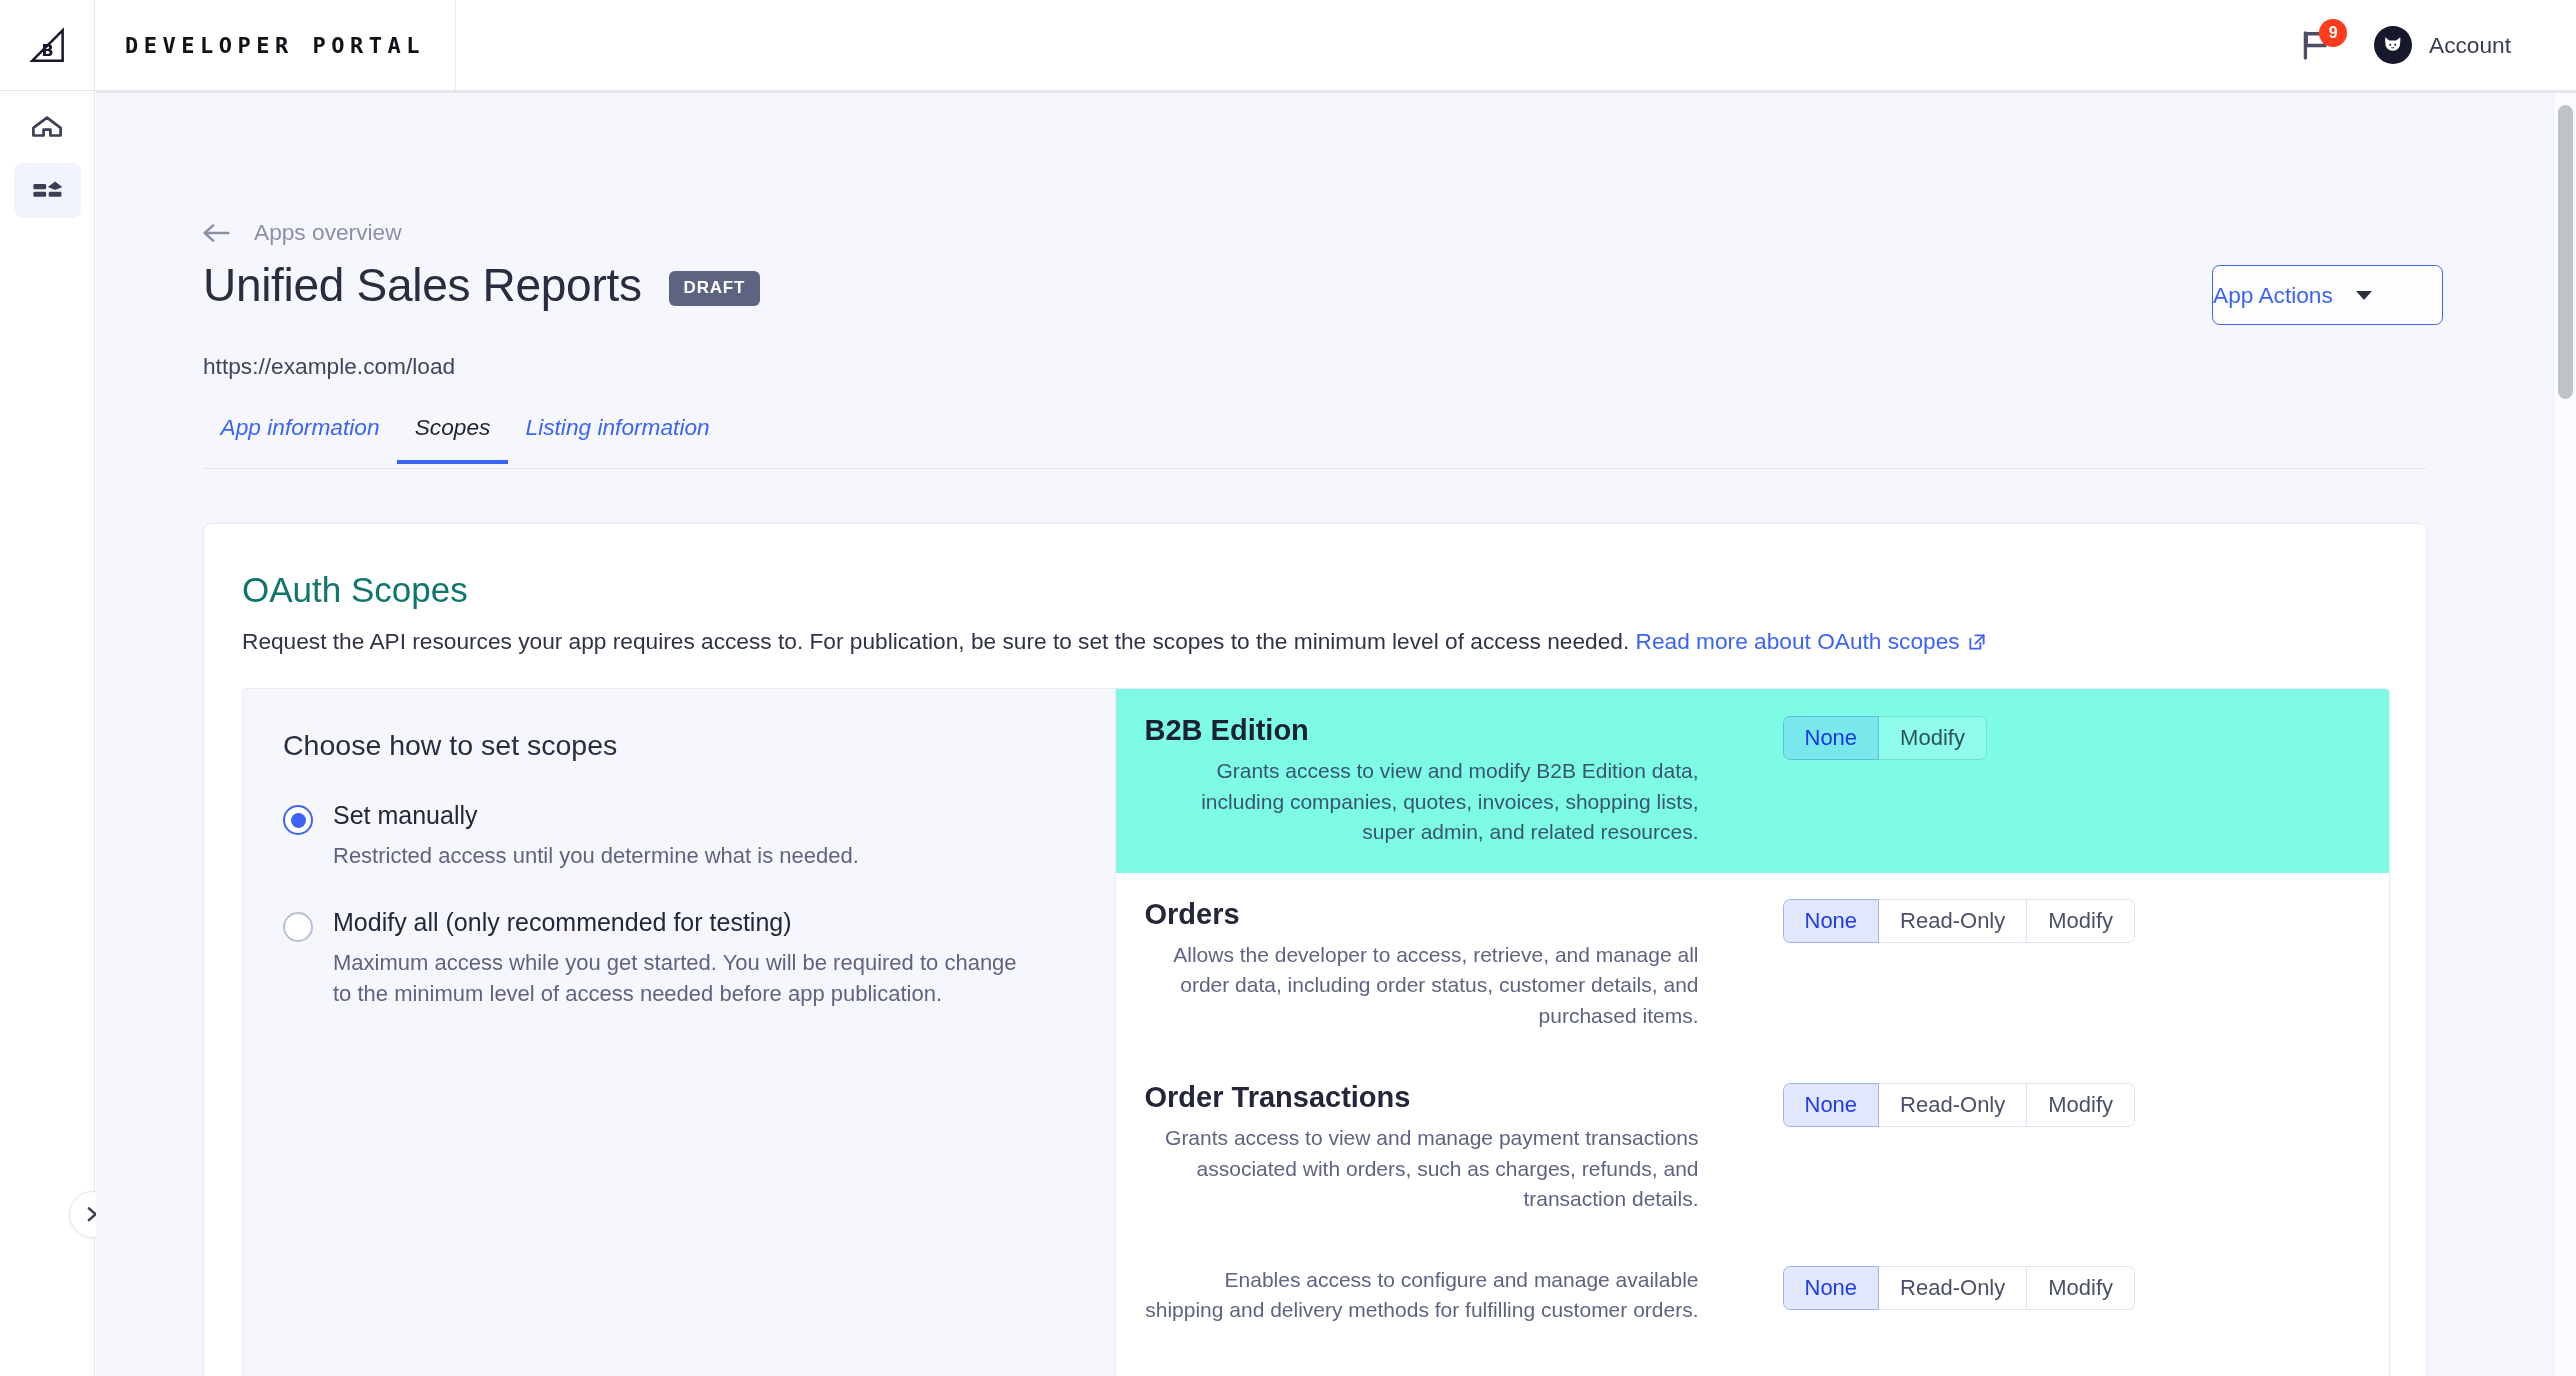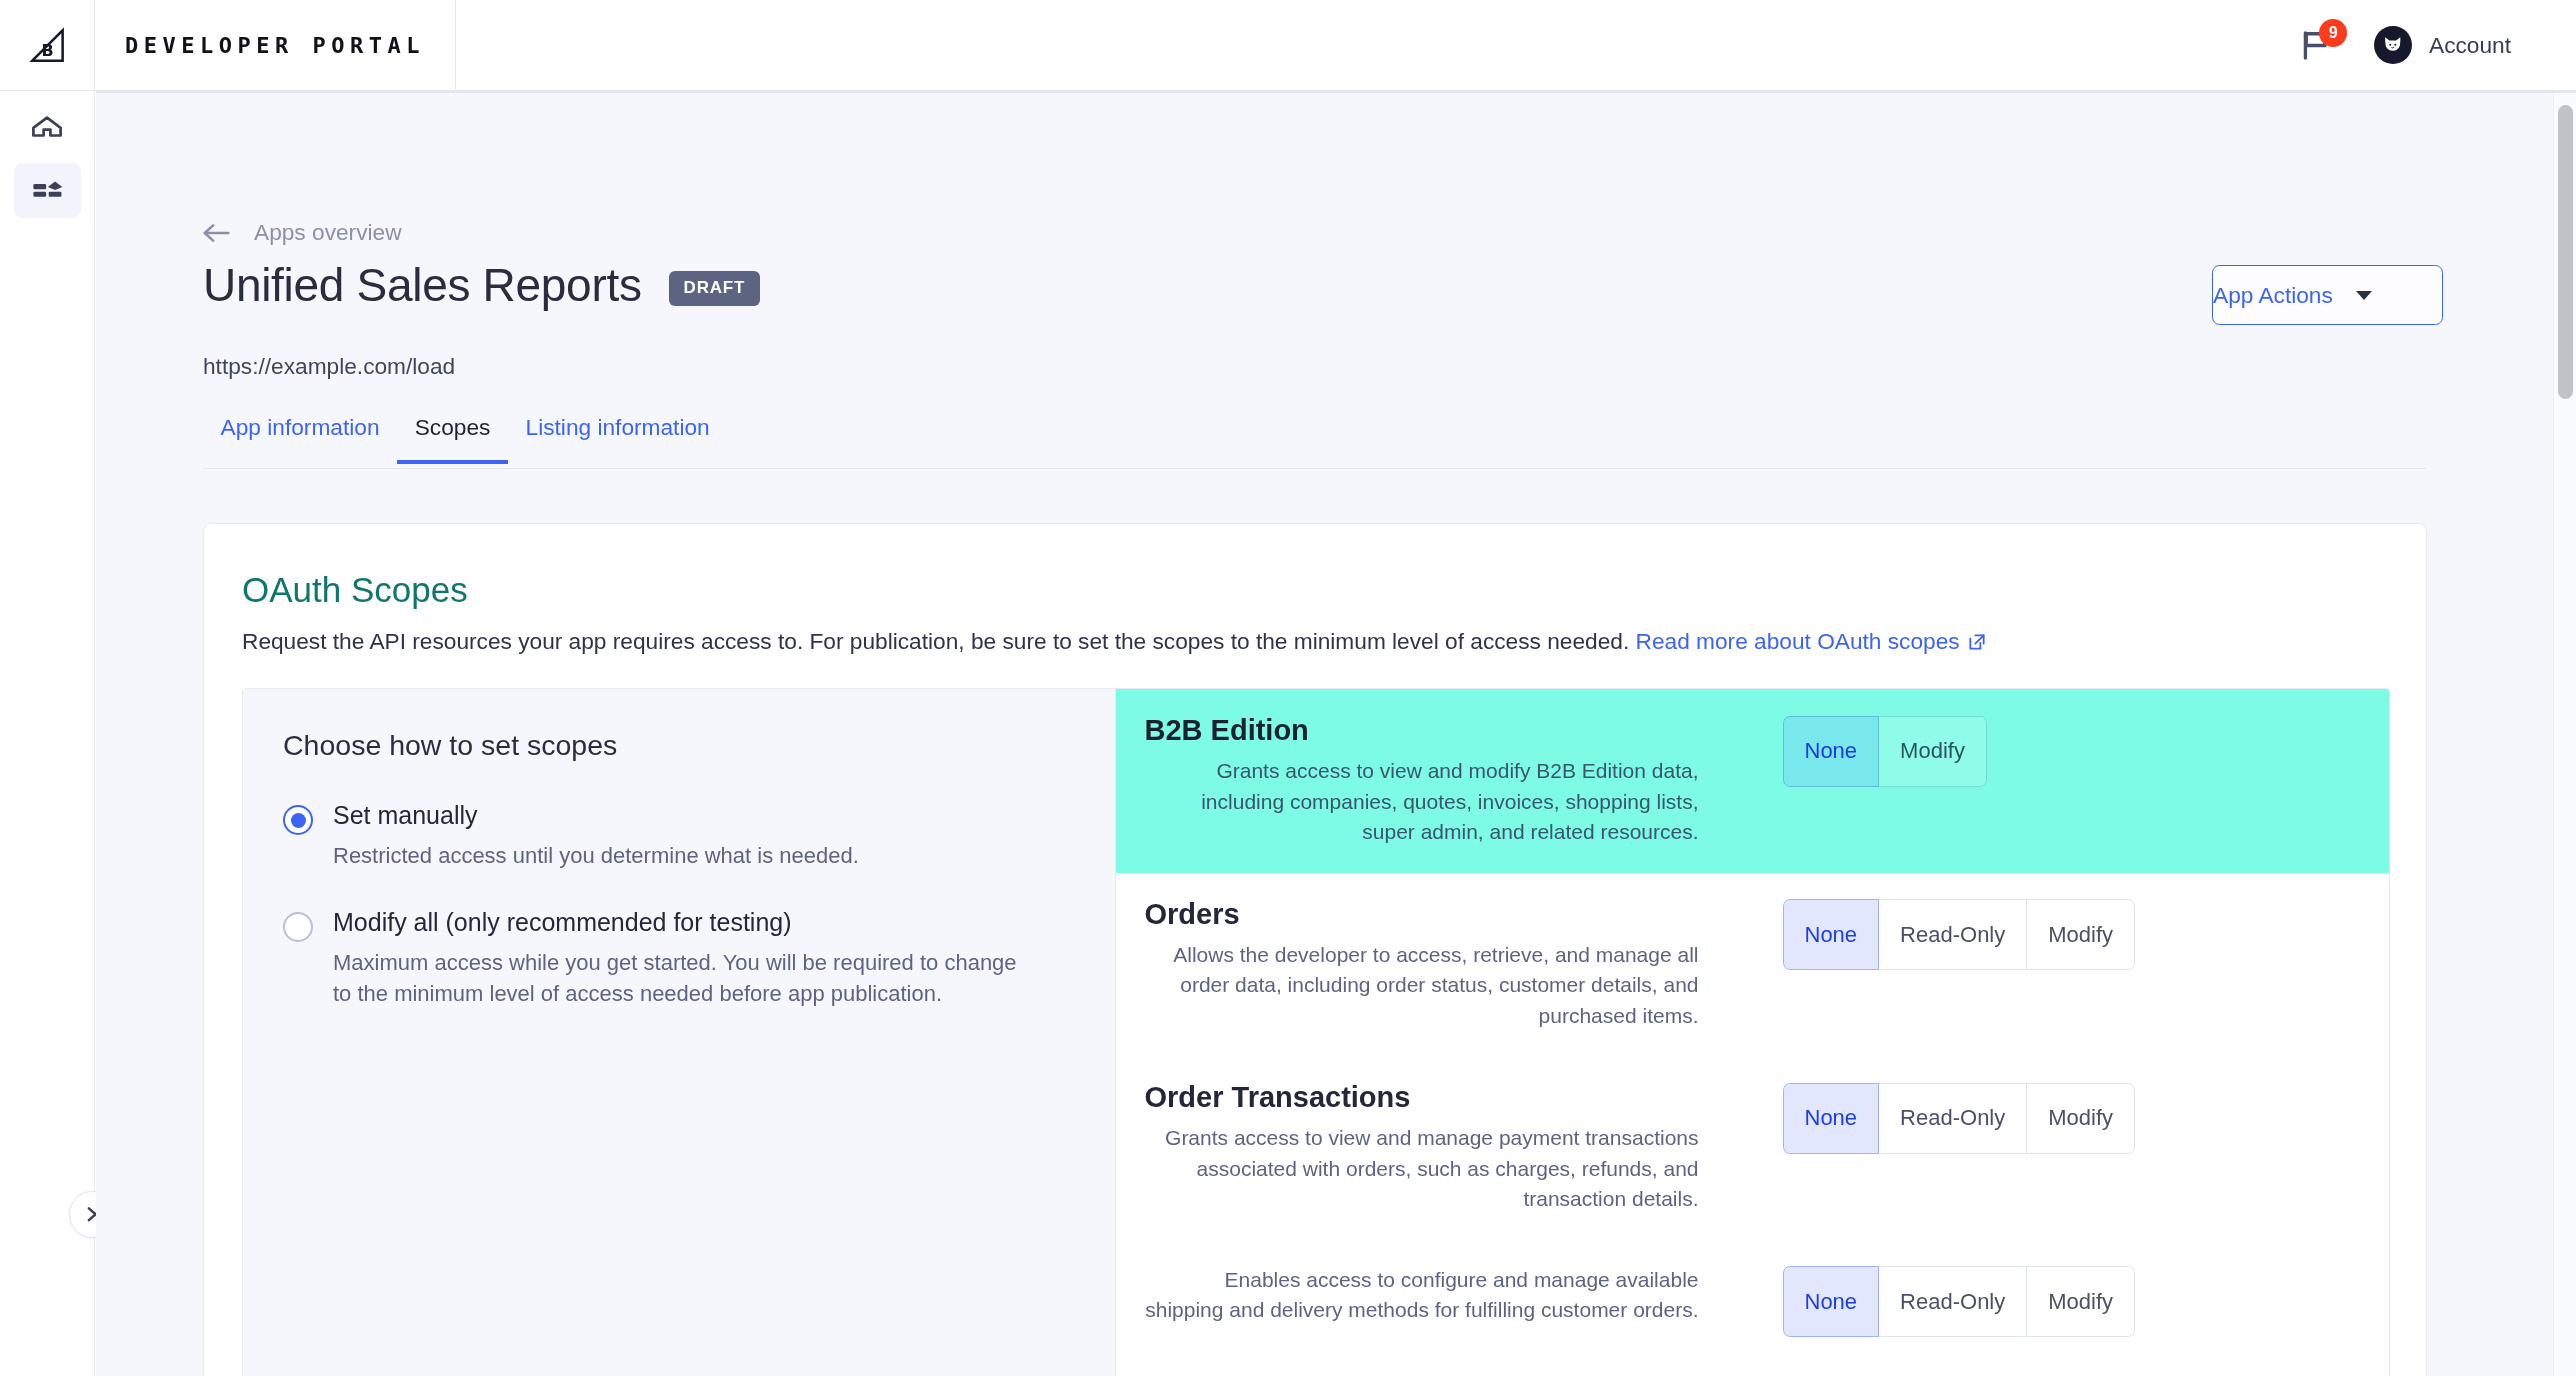--- a/index.html
+++ b/index.html
@@ -140,20 +140,21 @@
     position: absolute; top: 321px; left: 107px;
     width: 2223px; height: 55px;
     border-bottom: 1.7px solid #e2e5f0;
     display: flex; align-items: flex-start; gap: 0;
   }
   .tab {
     font-size: 22.7px; color: #3c64f4;
     padding: 0 17.6px 19.3px 17.6px; cursor: pointer;
     white-space: nowrap; background: none; border: none;
     font-family: "Liberation Sans", sans-serif;
+    font-style: italic;
   }
   .tab.active {
     color: #1f2133; border-bottom: 4.2px solid #3c64f4;
   }
 
   
   .card {
     position: absolute; top: 430px; left: 107px;
     width: 2224px; height: 898px;
     background: #ffffff;
@@ -231,21 +232,21 @@
   }
   .scope-row.highlight .scope-name { color: #1c2130; }
   .scope-row.highlight .scope-desc { color: #39566a; }
 
   .seg-group {
     display: flex; align-items: stretch;
     border-radius: 6.7px; overflow: hidden;
     margin-top: 1.7px;
   }
   .seg {
-    height: 71px; padding: 0 21px;
+    height: 44px; padding: 0 21px;
     display: flex; align-items: center; justify-content: center;
     font-size: 22px; color: #4b5068;
     background: #ffffff;
     border: 1.7px solid #dfe3ef; border-left-width: 0;
     cursor: pointer; white-space: nowrap;
     font-family: "Liberation Sans", sans-serif;
   }
   .seg:first-child { border-left-width: 1.7px; border-radius: 6.7px 0 0 6.7px; }
   .seg:last-child { border-radius: 0 6.7px 6.7px 0; }
   .seg.selected {

